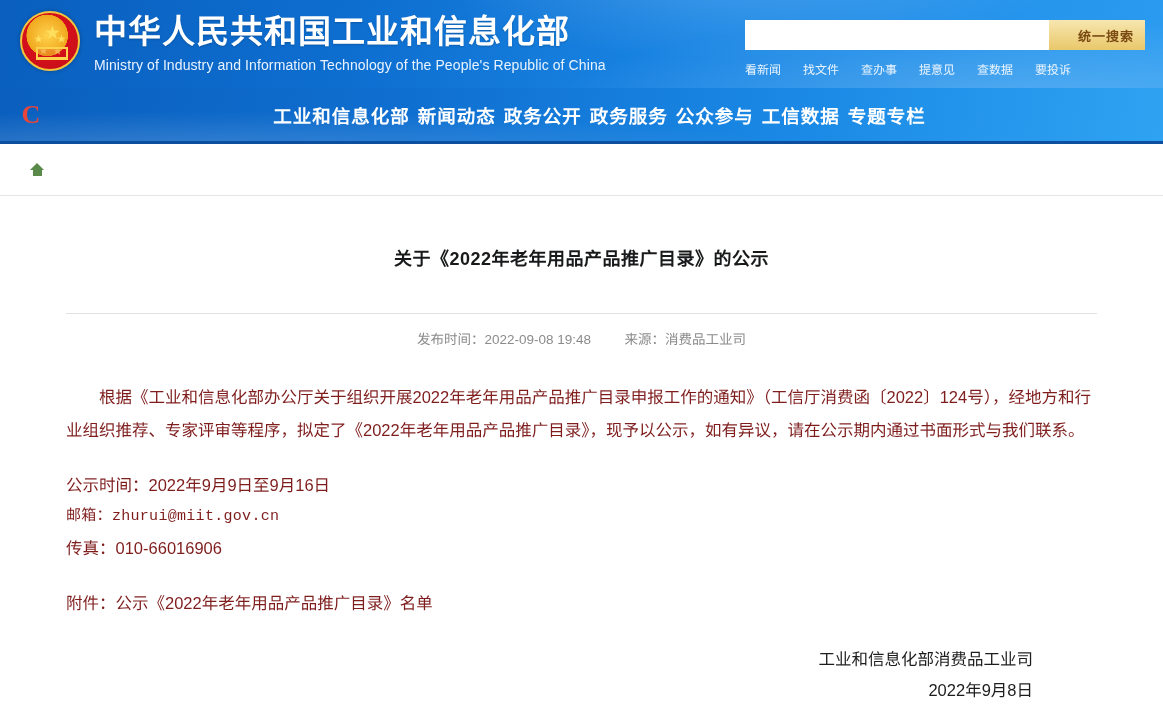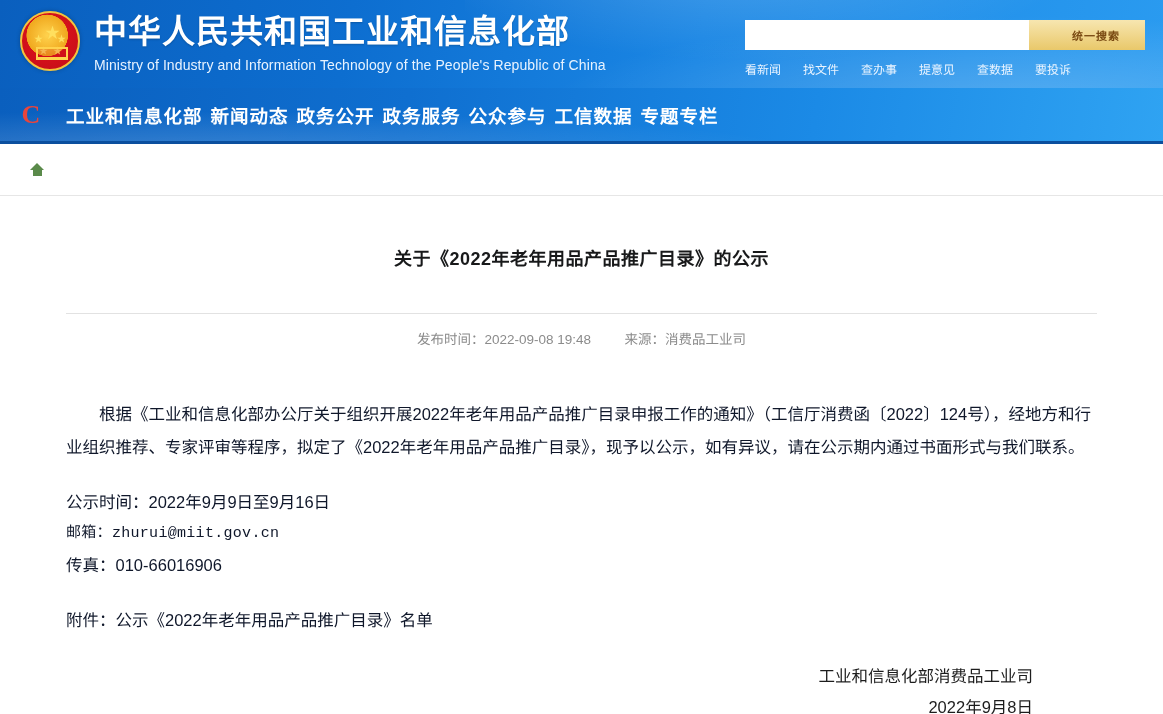--- a/index.html
+++ b/index.html
@@ -95,25 +95,25 @@
     border: none;
     outline: none;
     background: #ffffff;
     padding: 0 10px;
     font-size: 13px;
     color: #333;
     font-family: "Liberation Sans", sans-serif;
   }
   .search-btn {
     flex: 0 0 auto;
-    width: 116px;
+    width: 96px;
     border: none;
     background: linear-gradient(#f7e6b0, #e9c86a);
     color: #7a4a12;
-    font-size: 11px;
+    font-size: 13px;
     font-weight: bold;
     cursor: pointer;
     letter-spacing: 1px;
     font-family: "Liberation Sans", sans-serif;
     padding-left: 24px;
   }
   .quicklinks {
     display: flex;
     justify-content: flex-start;
     gap: 22px;
@@ -151,21 +151,21 @@
     color: #e8453c;
     font-size: 26px;
     font-weight: bold;
     font-family: "Liberation Serif", serif;
   }
   .nav-items {
     position: relative;
     z-index: 2;
     display: flex;
     flex: 1 1 auto;
-    justify-content: flex-start;
+    justify-content: center;
     padding-right: 26px;
   }
   .nav-item {
     color: #ffffff;
     font-size: 18.5px;
     font-weight: bold;
     text-decoration: none;
     letter-spacing: 1px;
     padding: 6px 4px;
     cursor: pointer;
@@ -225,22 +225,22 @@
     margin-top: 40px;
     border-top: 1px solid #e2e2e2;
     padding-top: 14px;
     text-align: center;
     color: #8b8b8b;
     font-size: 13.5px;
   }
   .meta-row .gap { display: inline-block; width: 26px; }
 
   .body-text {
-    margin-top: 50px;
-    color: #0f172a;
+    margin-top: 33px;
+    color: #7f1d1d;
     font-size: 16.5px;
     line-height: 2.0;
     font-family: "Liberation Sans", sans-serif;
   }
   .body-text p { margin: 0 0 0 0; }
   .para-indent { text-indent: 2em; margin-bottom: 22px !important; }
   .mono { font-family: "Liberation Mono", monospace; font-size: 15px; letter-spacing: 0.3px; }
   .block-gap { height: 22px; }
   .sign {
     margin-top: 24px;

